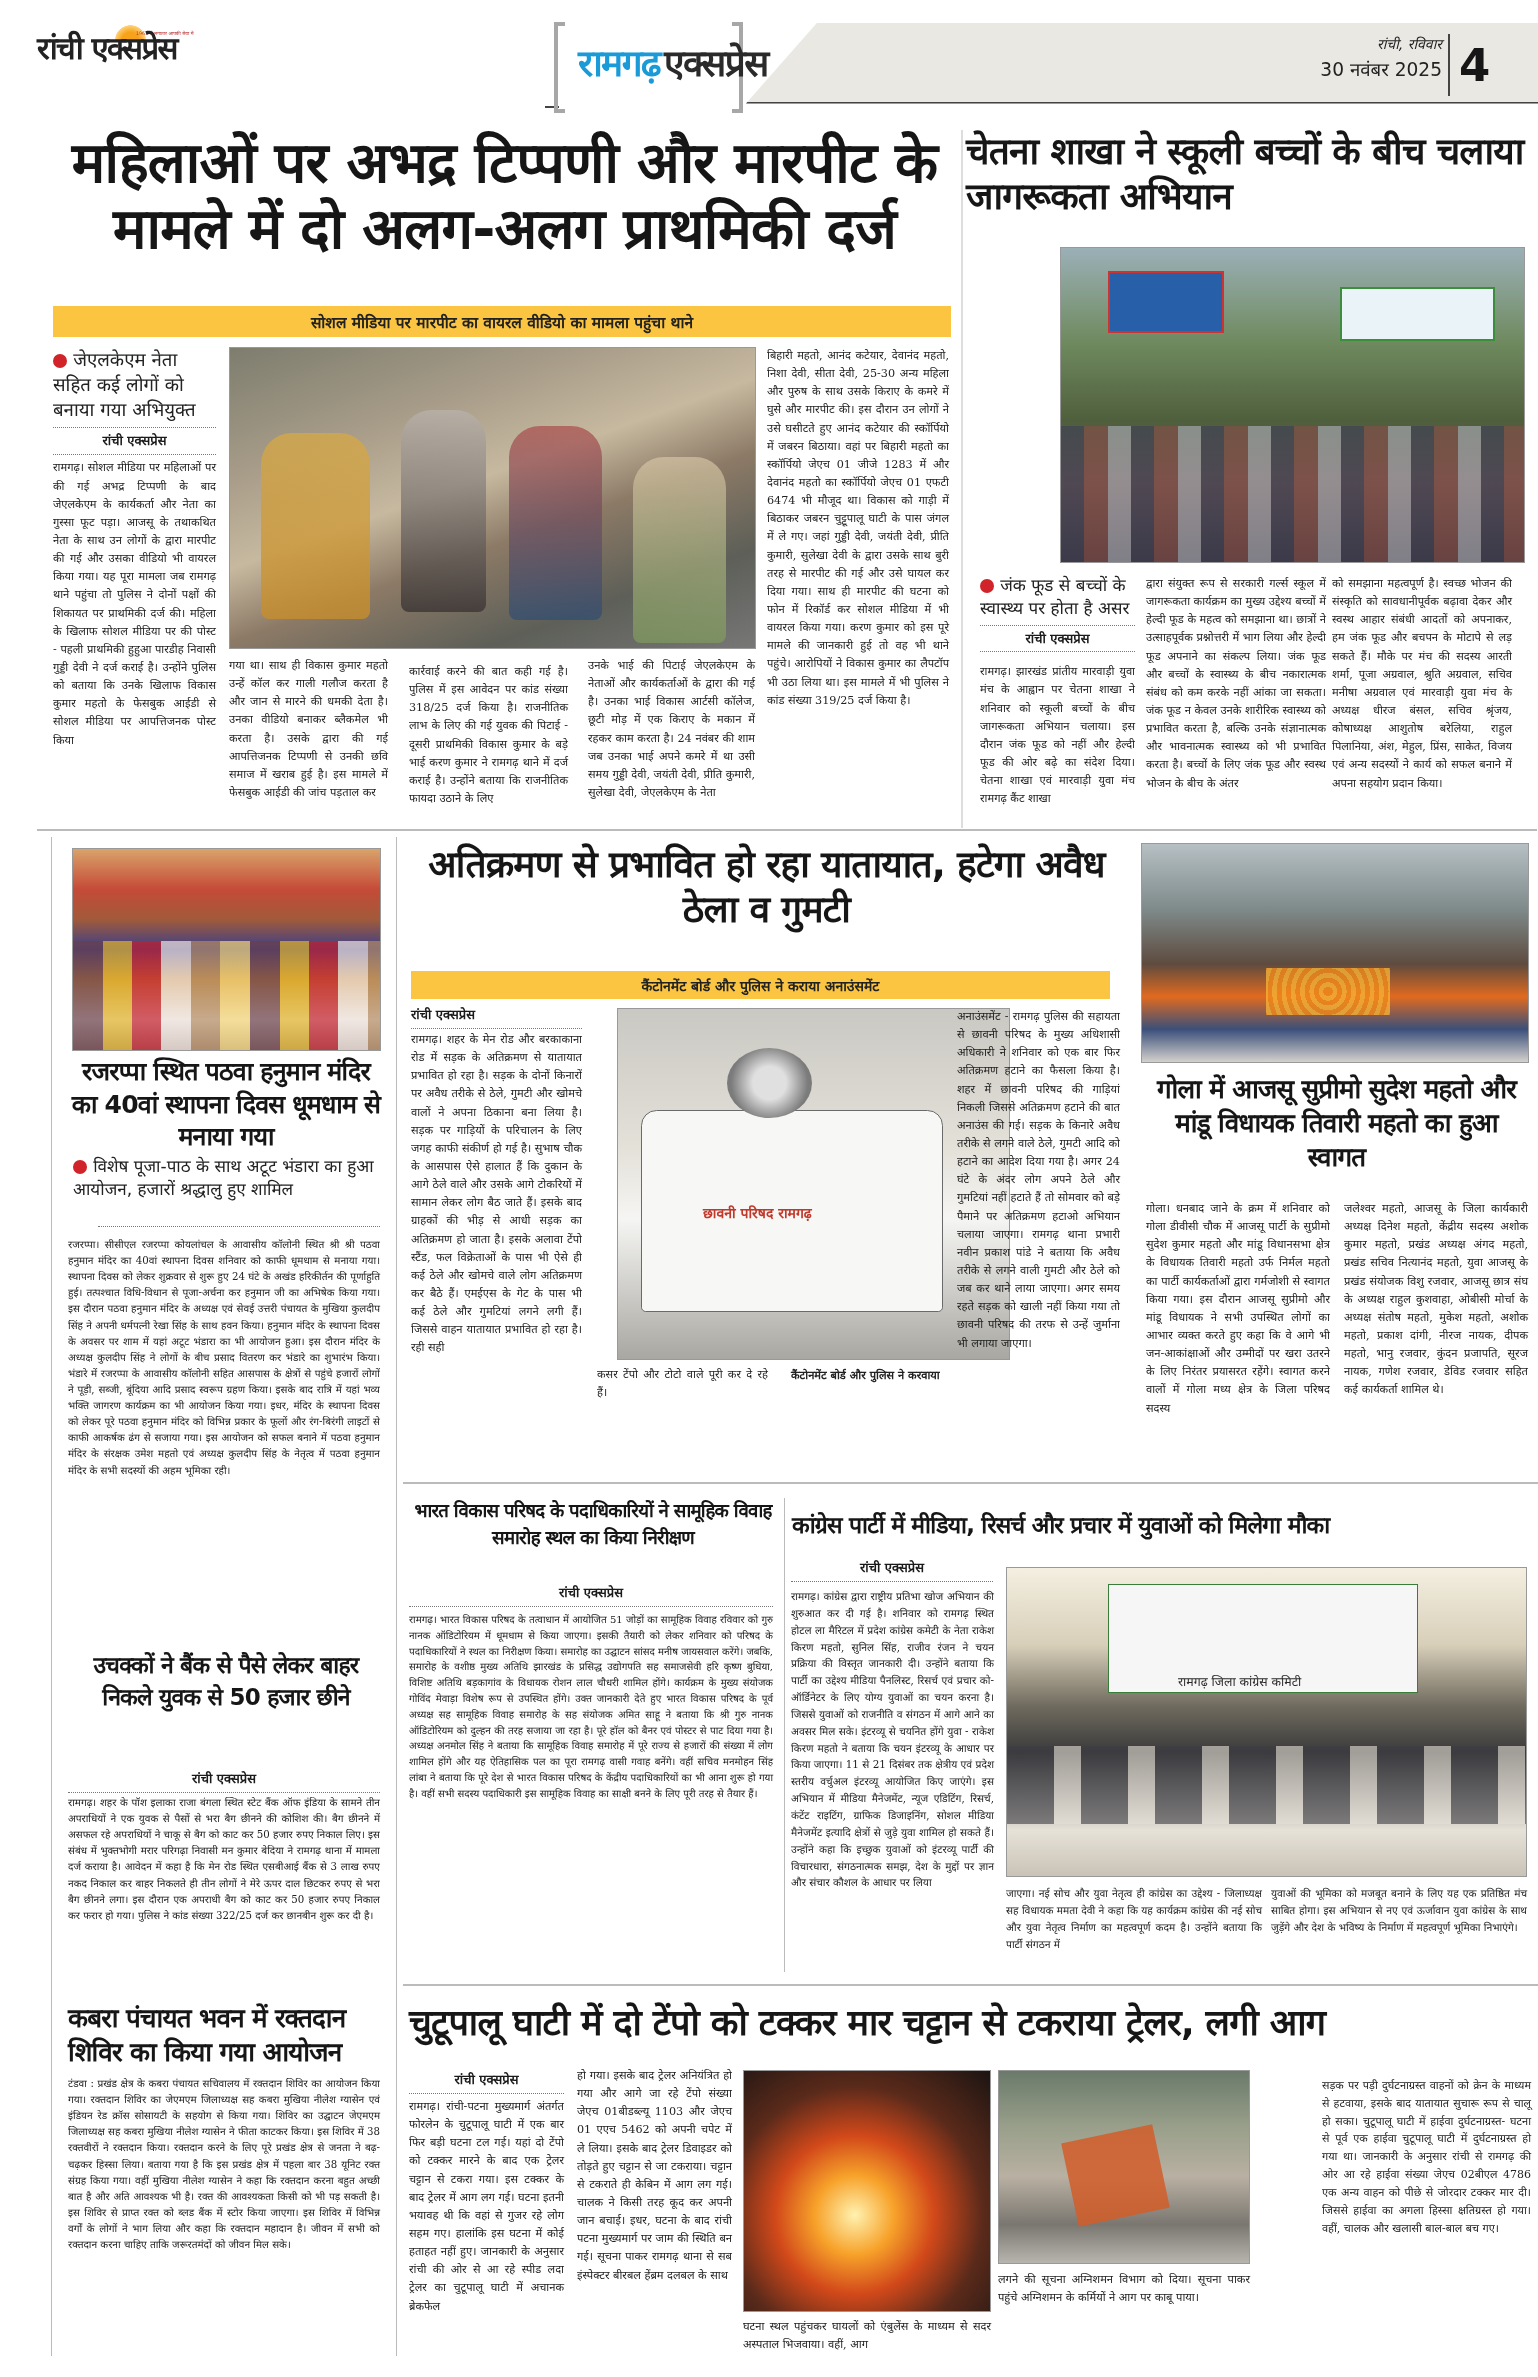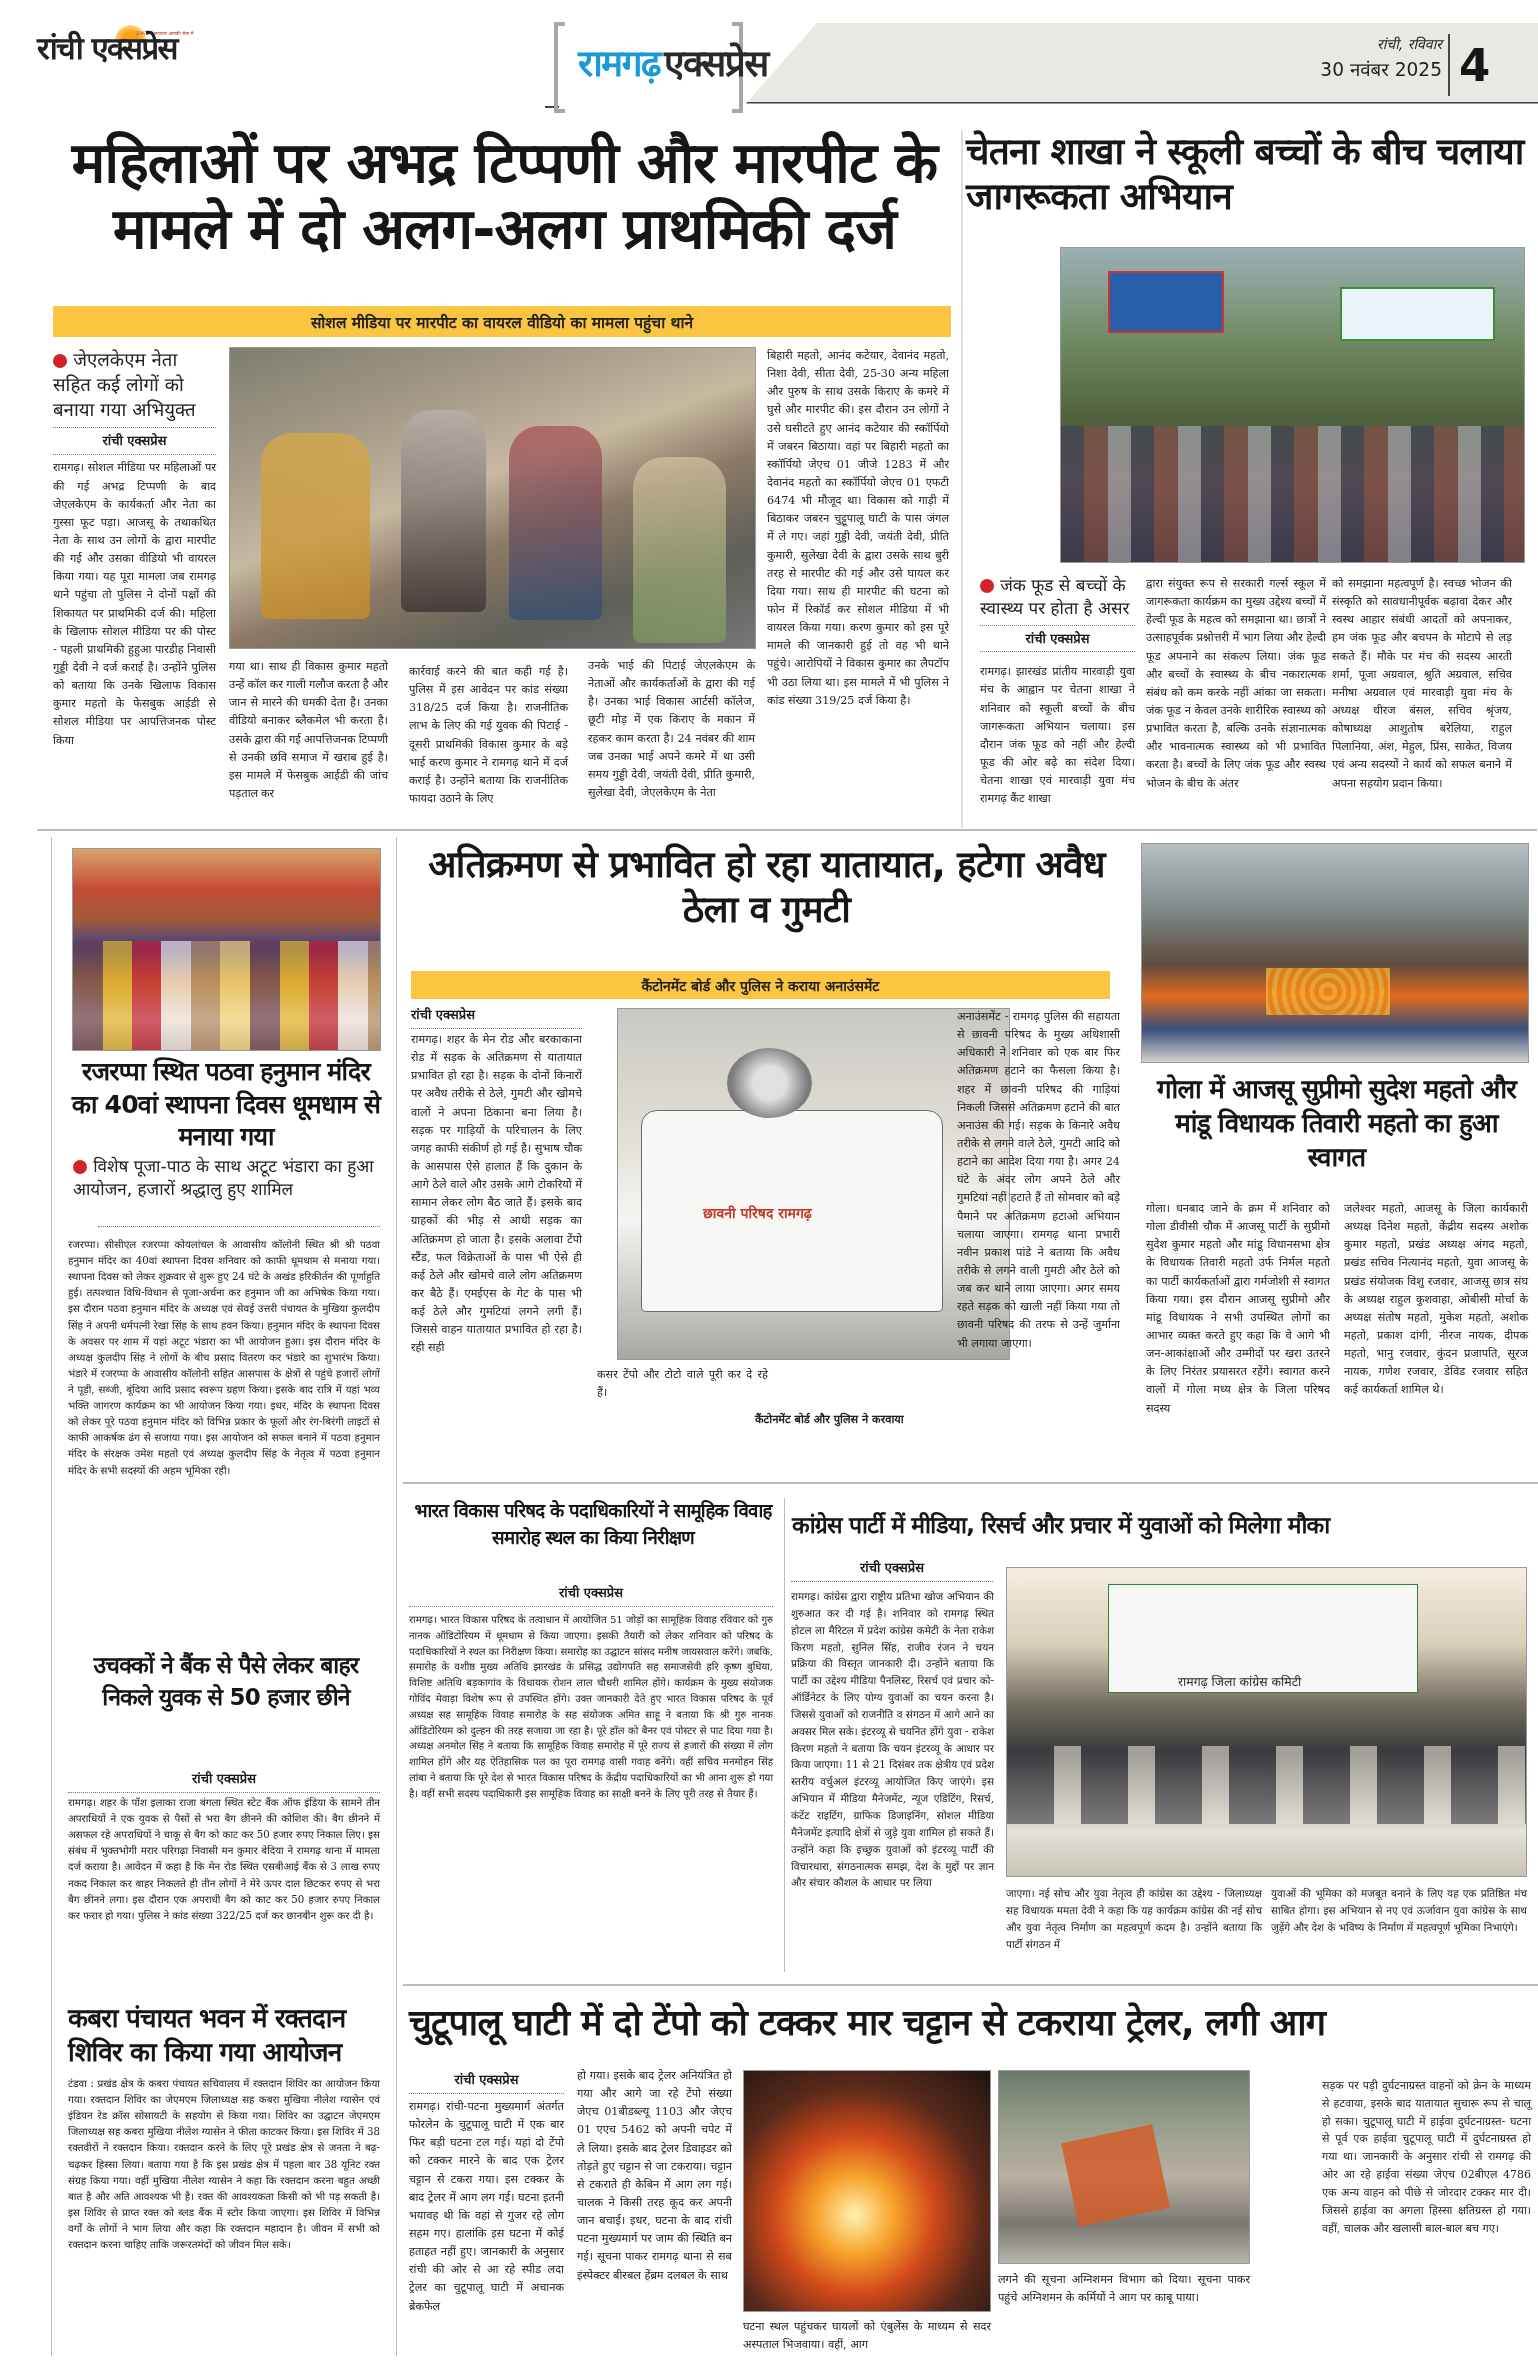--- a/index.html
+++ b/index.html
@@ -53,21 +53,21 @@
   <div class="body" style="margin-top:4.7px;">रामगढ़। सोशल मीडिया पर महिलाओं पर की गई अभद्र टिप्पणी के बाद जेएलकेएम के कार्यकर्ता और नेता का गुस्सा फूट पड़ा। आजसू के तथाकथित नेता के साथ उन लोगों के द्वारा मारपीट की गई और उसका वीडियो भी वायरल किया गया। यह पूरा मामला जब रामगढ़ थाने पहुंचा तो पुलिस ने दोनों पक्षों की शिकायत पर प्राथमिकी दर्ज की। महिला के खिलाफ सोशल मीडिया पर की पोस्ट - पहली प्राथमिकी हुहुआ पारडीह निवासी गुड्डी देवी ने दर्ज कराई है। उन्होंने पुलिस को बताया कि उनके खिलाफ विकास कुमार महतो के फेसबुक आईडी से सोशल मीडिया पर आपत्तिजनक पोस्ट किया</div>
 </div>
 
 <div class="abs photo" style="left:229px;top:347px;width:527px;height:302px;background:linear-gradient(160deg,#7d7d6e 0%,#a59a87 25%,#c7b9a0 45%,#8c7a66 60%,#5d5f58 80%,#777 100%);">
   <div style="position:absolute;left:31px;top:85px;width:109px;height:186px;background:linear-gradient(#d4a84a,#c78d2b);border-radius:31px 31px 7.8px 7.8px;opacity:.8;"></div>
   <div style="position:absolute;left:171px;top:62px;width:85px;height:202px;background:linear-gradient(#b9b2aa,#3b3433);border-radius:31px 31px 7.8px 7.8px;opacity:.8;"></div>
   <div style="position:absolute;left:279px;top:78px;width:93px;height:194px;background:linear-gradient(#aa4b4b,#2e4d73);border-radius:31px 31px 7.8px 7.8px;opacity:.7;"></div>
   <div style="position:absolute;left:403px;top:109px;width:93px;height:186px;background:linear-gradient(#d7c4a5,#7f9c5c);border-radius:31px 31px 7.8px 7.8px;opacity:.7;"></div>
 </div>
 
-<div class="abs body" style="left:229px;top:657px;width:159px;font-family:Liberation Serif, serif;">गया था। साथ ही विकास कुमार महतो उन्हें कॉल कर गाली गलौज करता है और जान से मारने की धमकी देता है। उनका वीडियो बनाकर ब्लैकमेल भी करता है। उसके द्वारा की गई आपत्तिजनक टिप्पणी से उनकी छवि समाज में खराब हुई है। इस मामले में फेसबुक आईडी की जांच पड़ताल कर</div>
+<div class="abs body" style="left:229px;top:657px;width:159px;">गया था। साथ ही विकास कुमार महतो उन्हें कॉल कर गाली गलौज करता है और जान से मारने की धमकी देता है। उनका वीडियो बनाकर ब्लैकमेल भी करता है। उसके द्वारा की गई आपत्तिजनक टिप्पणी से उनकी छवि समाज में खराब हुई है। इस मामले में फेसबुक आईडी की जांच पड़ताल कर</div>
 <div class="abs body" style="left:409px;top:657px;width:159px;margin-top:6px;">कार्रवाई करने की बात कही गई है। पुलिस में इस आवेदन पर कांड संख्या 318/25 दर्ज किया है। राजनीतिक लाभ के लिए की गई युवक की पिटाई - दूसरी प्राथमिकी विकास कुमार के बड़े भाई करण कुमार ने रामगढ़ थाने में दर्ज कराई है। उन्होंने बताया कि राजनीतिक फायदा उठाने के लिए</div>
 <div class="abs body" style="left:588px;top:657px;width:167px;">उनके भाई की पिटाई जेएलकेएम के नेताओं और कार्यकर्ताओं के द्वारा की गई है। उनका भाई विकास आर्टसी कॉलेज, छूटी मोड़ में एक किराए के मकान में रहकर काम करता है। 24 नवंबर की शाम जब उनका भाई अपने कमरे में था उसी समय गुड्डी देवी, जयंती देवी, प्रीति कुमारी, सुलेखा देवी, जेएलकेएम के नेता</div>
 <div class="abs body" style="left:767px;top:347px;width:182px;">बिहारी महतो, आनंद कटेयार, देवानंद महतो, निशा देवी, सीता देवी, 25-30 अन्य महिला और पुरुष के साथ उसके किराए के कमरे में घुसे और मारपीट की। इस दौरान उन लोगों ने उसे घसीटते हुए आनंद कटेयार की स्कॉर्पियो में जबरन बिठाया। वहां पर बिहारी महतो का स्कॉर्पियो जेएच 01 जीजे 1283 में और देवानंद महतो का स्कॉर्पियो जेएच 01 एफटी 6474 भी मौजूद था। विकास को गाड़ी में बिठाकर जबरन चुट्टूपालू घाटी के पास जंगल में ले गए। जहां गुड्डी देवी, जयंती देवी, प्रीति कुमारी, सुलेखा देवी के द्वारा उसके साथ बुरी तरह से मारपीट की गई और उसे घायल कर दिया गया। साथ ही मारपीट की घटना को फोन में रिकॉर्ड कर सोशल मीडिया में भी वायरल किया गया। करण कुमार को इस पूरे मामले की जानकारी हुई तो वह भी थाने पहुंचे। आरोपियों ने विकास कुमार का लैपटॉप भी उठा लिया था। इस मामले में भी पुलिस ने कांड संख्या 319/25 दर्ज किया है।</div>
 
 <div class="abs" style="left:961px;top:130px;width:1.6px;height:698px;background:#ddd;"></div>
 
 <div class="abs hl" style="left:966px;top:129px;width:562px;font-size:37px;line-height:1.22;">चेतना शाखा ने स्कूली बच्चों के बीच चलाया जागरूकता अभियान</div>
 <div class="abs photo" style="left:1060px;top:247px;width:465px;height:316px;background:linear-gradient(180deg,#9bb0b7 0%,#6f8a5f 30%,#4f5f3d 55%,#6a5a4a 75%,#3d3a36 100%);">
   <div style="position:absolute;left:47px;top:23px;width:116px;height:62px;background:#2760a8;border:2.3px solid #c33;"></div>
   <div style="position:absolute;left:279px;top:39px;width:155px;height:54px;background:#eaf3f7;border:2.3px solid #3c8e3c;"></div>
@@ -107,21 +107,21 @@
 <div class="abs strap" style="left:411px;top:971px;width:699px;font-size:14px;">कैंटोनमेंट बोर्ड और पुलिस ने कराया अनाउंसमेंट</div>
 <div class="abs byline" style="left:411px;top:1002px;width:171px;text-align:left;">रांची एक्सप्रेस</div>
 <div class="abs body" style="left:411px;top:1031px;width:171px;">रामगढ़। शहर के मेन रोड और बरकाकाना रोड में सड़क के अतिक्रमण से यातायात प्रभावित हो रहा है। सड़क के दोनों किनारों पर अवैध तरीके से ठेले, गुमटी और खोमचे वालों ने अपना ठिकाना बना लिया है। सड़क पर गाड़ियों के परिचालन के लिए जगह काफी संकीर्ण हो गई है। सुभाष चौक के आसपास ऐसे हालात हैं कि दुकान के आगे ठेले वाले और उसके आगे टोकरियों में सामान लेकर लोग बैठ जाते हैं। इसके बाद ग्राहकों की भीड़ से आधी सड़क का अतिक्रमण हो जाता है। इसके अलावा टेंपो स्टैंड, फल विक्रेताओं के पास भी ऐसे ही कई ठेले और खोमचे वाले लोग अतिक्रमण कर बैठे हैं। एमईएस के गेट के पास भी कई ठेले और गुमटियां लगने लगी हैं। जिससे वाहन यातायात प्रभावित हो रहा है। रही सही</div>
 <div class="abs photo" style="left:617px;top:1008px;width:393px;height:352px;background:linear-gradient(180deg,#c9c8c2 0%,#e4e1d9 40%,#f5f5f3 60%,#a9a7a1 100%);">
   <div style="position:absolute;left:23px;top:101px;width:302px;height:202px;background:#f7f7f6;border-radius:15.5px 15.5px 4.7px 4.7px;border:1.6px solid #6a6a6a;"></div>
   <div style="position:absolute;left:109px;top:39px;width:85px;height:70px;background:radial-gradient(circle,#e0e0e0 30%,#7b7b7b 70%);border-radius:50%;"></div>
   <span style="position:absolute;left:85px;top:194px;font-size:14px;font-weight:bold;color:#c0392b;">छावनी परिषद रामगढ़</span>
 </div>
 <div class="abs body" style="left:597px;top:1366px;width:171px;">कसर टेंपो और टोटो वाले पूरी कर दे रहे हैं।</div>
 <div class="abs body" style="left:957px;top:1008px;width:163px;">अनाउंसमेंट - रामगढ़ पुलिस की सहायता से छावनी परिषद के मुख्य अधिशासी अधिकारी ने शनिवार को एक बार फिर अतिक्रमण हटाने का फैसला किया है। शहर में छावनी परिषद की गाड़ियां निकली जिससे अतिक्रमण हटाने की बात अनाउंस की गई। सड़क के किनारे अवैध तरीके से लगने वाले ठेले, गुमटी आदि को हटाने का आदेश दिया गया है। अगर 24 घंटे के अंदर लोग अपने ठेले और गुमटियां नहीं हटाते हैं तो सोमवार को बड़े पैमाने पर अतिक्रमण हटाओ अभियान चलाया जाएगा। रामगढ़ थाना प्रभारी नवीन प्रकाश पांडे ने बताया कि अवैध तरीके से लगने वाली गुमटी और ठेले को जब कर थाने लाया जाएगा। अगर समय रहते सड़क को खाली नहीं किया गया तो छावनी परिषद की तरफ से उन्हें जुर्माना भी लगाया जाएगा।</div>
-<div class="abs body" style="left:755px;top:1366px;width:163px;font-weight:bold;margin-top:44px;">कैंटोनमेंट बोर्ड और पुलिस ने करवाया</div>
+<div class="abs body" style="left:791px;top:1366px;width:163px;font-weight:bold;">कैंटोनमेंट बोर्ड और पुलिस ने करवाया</div>
 
 <div class="abs photo" style="left:1141px;top:843px;width:388px;height:220px;background:linear-gradient(180deg,#b6c0c4 0%,#7e8a8a 30%,#5e4b3f 55%,#e06a1f 70%,#3a4f7a 85%,#d4d1cc 100%);">
   <div style="position:absolute;left:124px;top:124px;width:124px;height:47px;background:repeating-radial-gradient(circle,#f08a1b 0 4.7px,#f5b135 4.7px 9.3px);opacity:.8;"></div>
 </div>
 <div class="abs hl" style="left:1146px;top:1073px;width:381px;font-size:26px;text-align:center;line-height:1.3;">गोला में आजसू सुप्रीमो सुदेश महतो और मांडू विधायक तिवारी महतो का हुआ स्वागत</div>
 <div class="abs body" style="left:1146px;top:1200px;width:184px;">गोला। धनबाद जाने के क्रम में शनिवार को गोला डीवीसी चौक में आजसू पार्टी के सुप्रीमो सुदेश कुमार महतो और मांडू विधानसभा क्षेत्र के विधायक तिवारी महतो उर्फ निर्मल महतो का पार्टी कार्यकर्ताओं द्वारा गर्मजोशी से स्वागत किया गया। इस दौरान आजसू सुप्रीमो और मांडू विधायक ने सभी उपस्थित लोगों का आभार व्यक्त करते हुए कहा कि वे आगे भी जन-आकांक्षाओं और उम्मीदों पर खरा उतरने के लिए निरंतर प्रयासरत रहेंगे। स्वागत करने वालों में गोला मध्य क्षेत्र के जिला परिषद सदस्य</div>
 <div class="abs body" style="left:1344px;top:1200px;width:184px;">जलेश्वर महतो, आजसू के जिला कार्यकारी अध्यक्ष दिनेश महतो, केंद्रीय सदस्य अशोक कुमार महतो, प्रखंड अध्यक्ष अंगद महतो, प्रखंड सचिव नित्यानंद महतो, युवा आजसू के प्रखंड संयोजक विशु रजवार, आजसू छात्र संघ के अध्यक्ष राहुल कुशवाहा, ओबीसी मोर्चा के अध्यक्ष संतोष महतो, मुकेश महतो, अशोक महतो, प्रकाश दांगी, नीरज नायक, दीपक महतो, भानु रजवार, कुंदन प्रजापति, सूरज नायक, गणेश रजवार, डेविड रजवार सहित कई कार्यकर्ता शामिल थे।</div>
 
 <div class="abs" style="left:403px;top:1482px;width:1136px;height:1.6px;background:#bbb;"></div>
 

